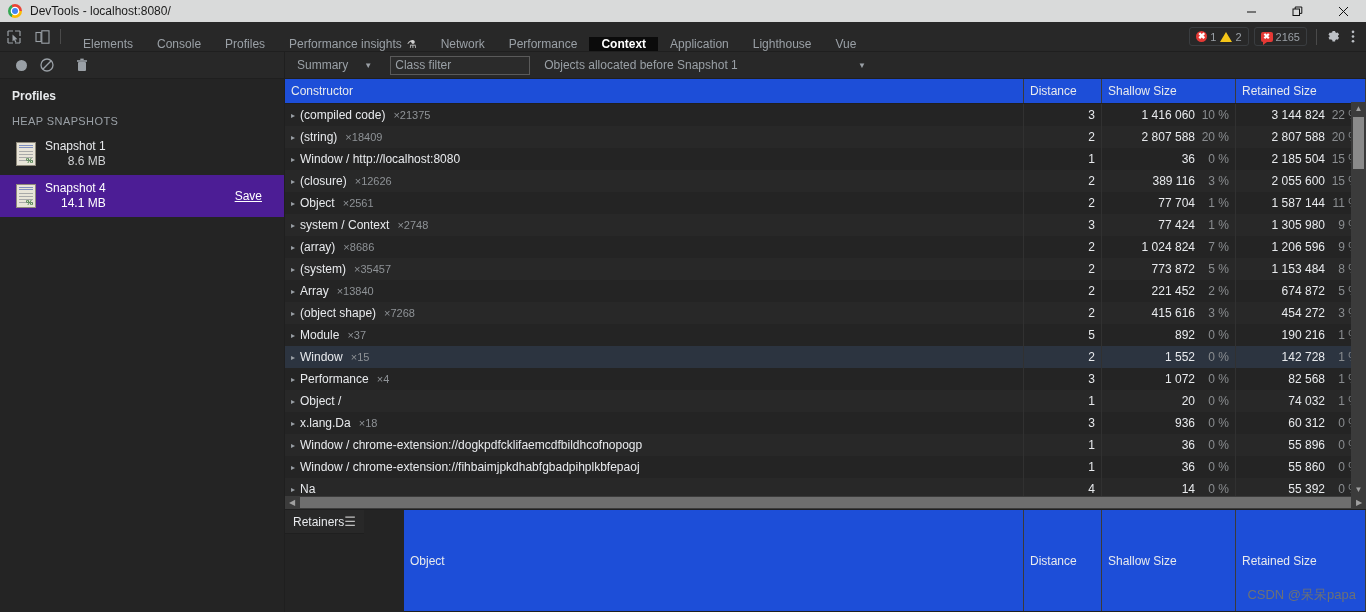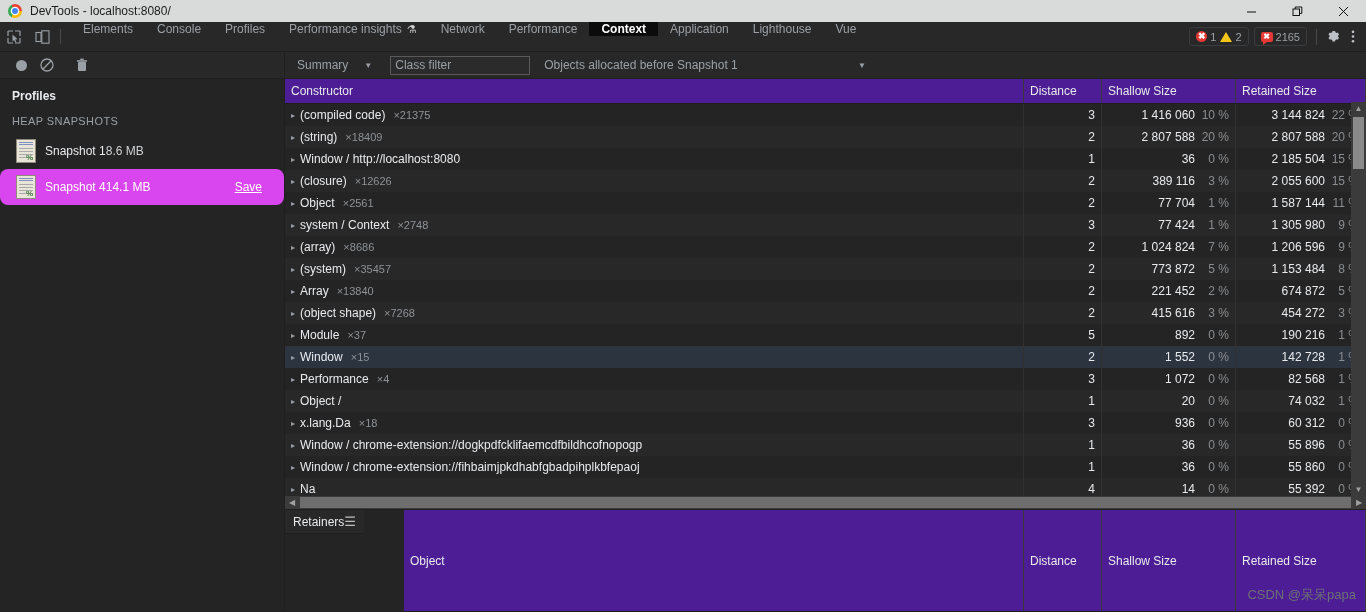--- a/index.html
+++ b/index.html
@@ -30,21 +30,21 @@
   .winbtn svg { display: block; }
 
   
   .tabbar {
     height: 30px; background: #282828; display: flex; align-items: stretch;
     border-bottom: 1px solid #1f1f1f; position: relative;
   }
   .tb-icon { width: 28px; display: flex; align-items: center; justify-content: center;
     color: #9aa0a6; }
   .tb-sep { width: 1px; background: #4a4a4a; margin: 7px 4px; }
-  .tabs { display: flex; align-items: flex-start; margin-left: 6px; }
+  .tabs { display: flex; align-items: flex-end; margin-left: 6px; }
   .tab { display: flex; align-items: center; padding: 0 12px; font-size: 12px;
     color: #9aa0a6; white-space: nowrap; }
   .tab.active { background: #0b0b0b; color: #ffffff; font-weight: bold; }
   .tab .flask { margin-left: 5px; color: #cfcfcf; font-size: 11px; }
   .tabbar-right { margin-left: auto; display: flex; align-items: center; padding-right: 6px; }
   .badge-group { display: flex; align-items: center; border: 1px solid #3a3d40;
     border-radius: 3px; height: 19px; padding: 0 6px; gap: 4px; margin-right: 5px; }
   .badge-item { display: flex; align-items: center; gap: 3px; font-size: 11px; color: #9aa0a6; }
   .ico-err { width: 11px; height: 11px; border-radius: 50%; background: #e53935;
     color:#fff; font-size: 9px; line-height: 11px; text-align: center; font-weight: bold; }
@@ -82,43 +82,43 @@
   .body { display: flex; height: 533px; }
 
   
   .sidebar { width: 285px; background: #242424; border-right: 1px solid #1f1f1f;
     flex: none; }
   .sb-title { font-size: 12px; color: #e8eaed; font-weight: bold; padding: 10px 0 10px 12px; }
   .sb-section { font-size: 11px; color: #9aa0a6; letter-spacing: 0.4px;
     padding: 2px 0 6px 12px; }
   .snap-row { display: flex; align-items: center; padding: 6px 10px 6px 16px; gap: 9px;
     position: relative; }
-  .snap-row.selected { background: #d946ef; border-radius: 8px; }
+  .snap-row.selected { background: #4c1d95; }
   .snap-icon { width: 20px; height: 24px; flex: none; background: #e8e4d8;
     border: 1px solid #8f8a7c; position: relative; overflow: hidden; }
   .snap-icon::before { content:""; position:absolute; left:2px; top:2px; right:2px; height:4px;
     background: repeating-linear-gradient(to bottom, #7f8fbf 0 1px, transparent 1px 2px); }
   .snap-icon::after { content:"%"; position:absolute; right:2px; bottom:0px; font-size:8px;
     color:#3b7a3b; font-weight:bold; }
   .snap-lines { position:absolute; left:2px; top:8px; right:2px; bottom:2px;
     background: repeating-linear-gradient(to bottom, #a9a9a9 0 1px, transparent 1px 3px); }
-  .snap-meta { display: flex; flex-direction: row; line-height: 1.25; align-items: flex-end; }
+  .snap-meta { display: flex; flex-direction: column; line-height: 1.25; align-items: flex-end; }
   .snap-name { font-size: 12px; color: #e8eaed; }
   .snap-size { font-size: 12px; color: #cfd1d3; }
   .snap-row.selected .snap-name, .snap-row.selected .snap-size { color: #ffffff; }
   .save-link { margin-left: auto; font-size: 12px; color: #ffffff;
     text-decoration: underline; padding-right: 12px; }
 
   
   .main { flex: 1; display: flex; flex-direction: column; min-width: 0; }
   .grid-wrap { height: 430px; display: flex; flex-direction: column; position: relative;
     background: #242424; }
 
   table.grid { width: 100%; border-collapse: collapse; table-layout: fixed; }
-  table.grid th { background: #4c1d95; color: #e8eaed; font-size: 12px; font-weight: normal;
+  table.grid th { background: #1d4ed8; color: #e8eaed; font-size: 12px; font-weight: normal;
     text-align: left; padding: 5px 6px; border-bottom: 1px solid #1f1f1f;
     border-right: 1px solid #3a3a3a; height: 23px; }
   table.grid th.num { text-align: left; }
   .col-ctor { width: auto; }
   .col-dist { width: 78px; }
   .col-shallow { width: 134px; }
   .col-retained { width: 130px; }
 
   .rows { flex: 1; overflow: hidden; }
   table.rows-tbl { width: 100%; border-collapse: collapse; table-layout: fixed; }

